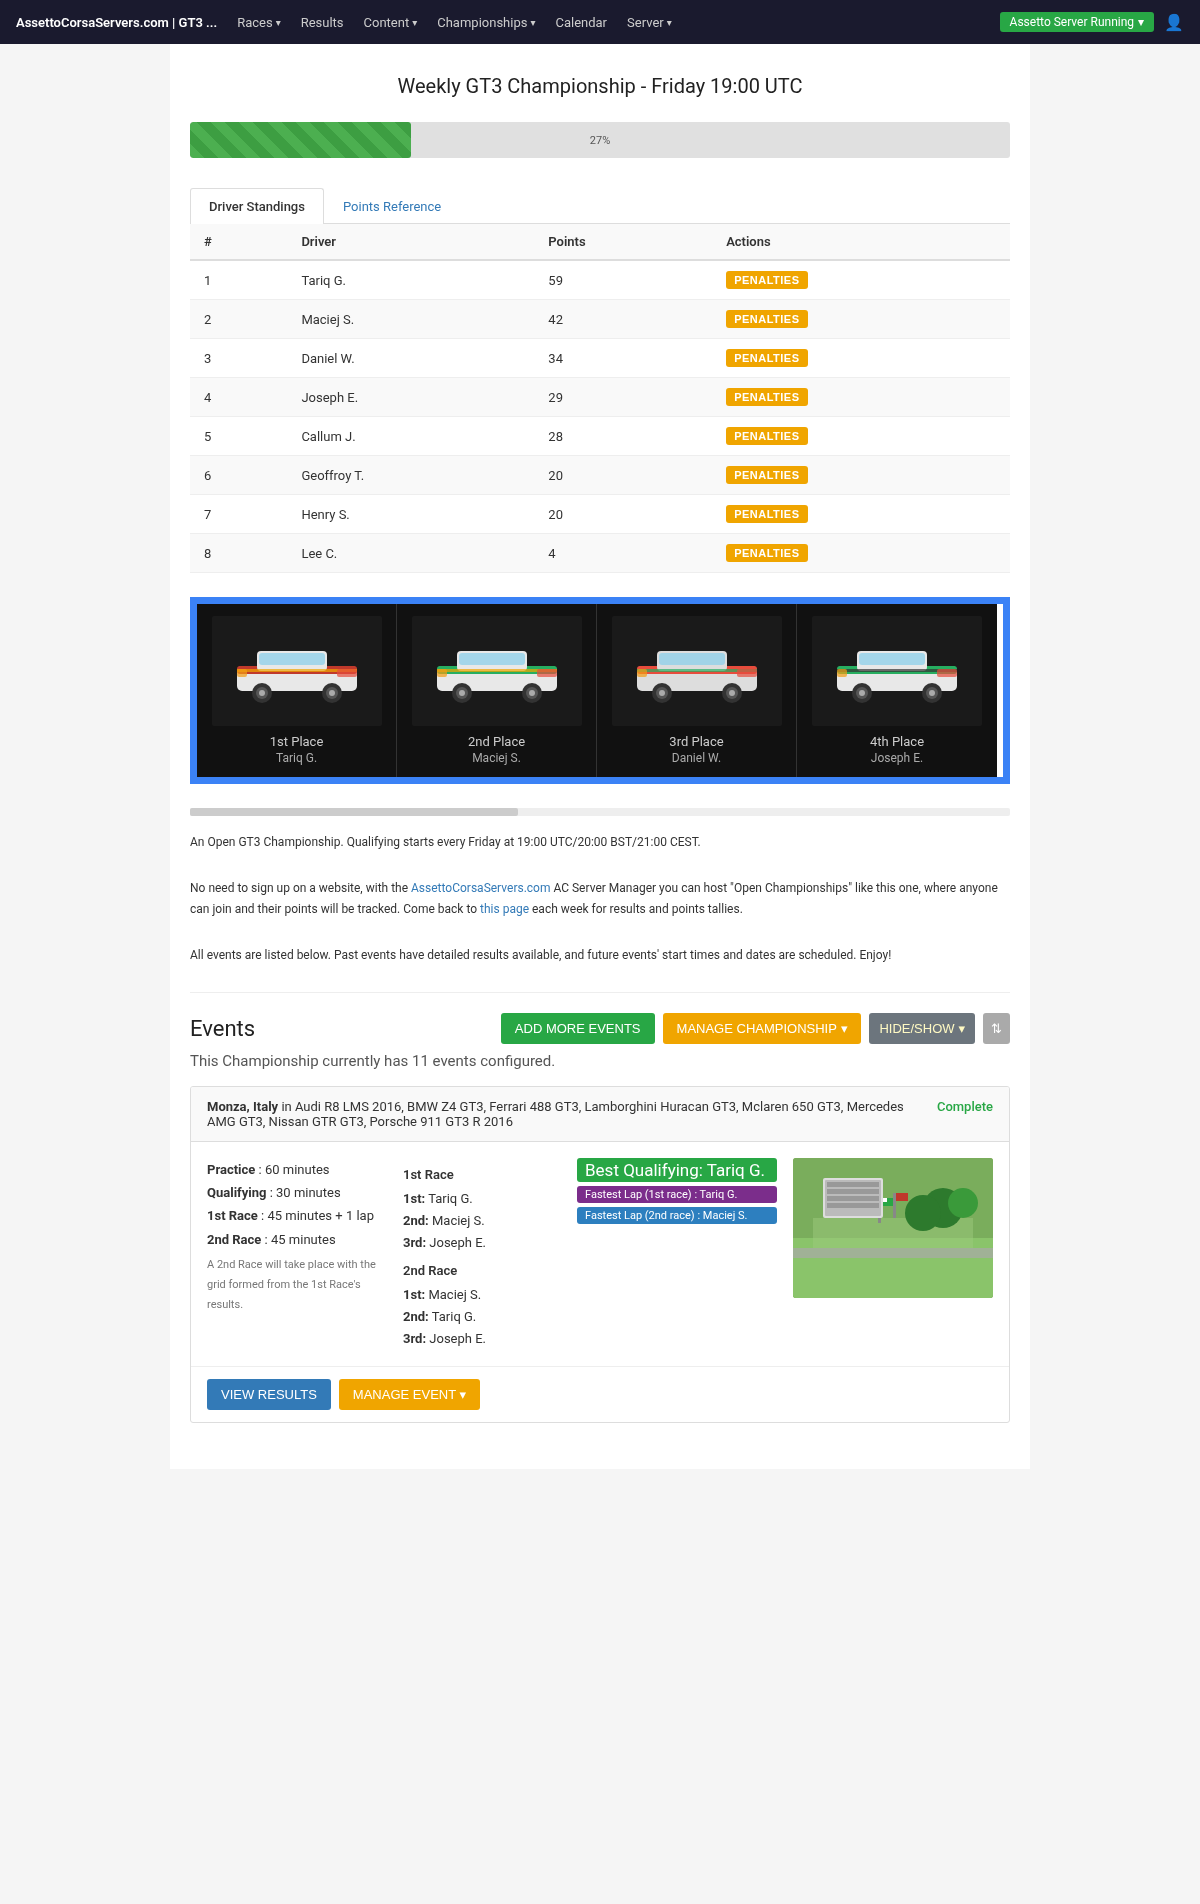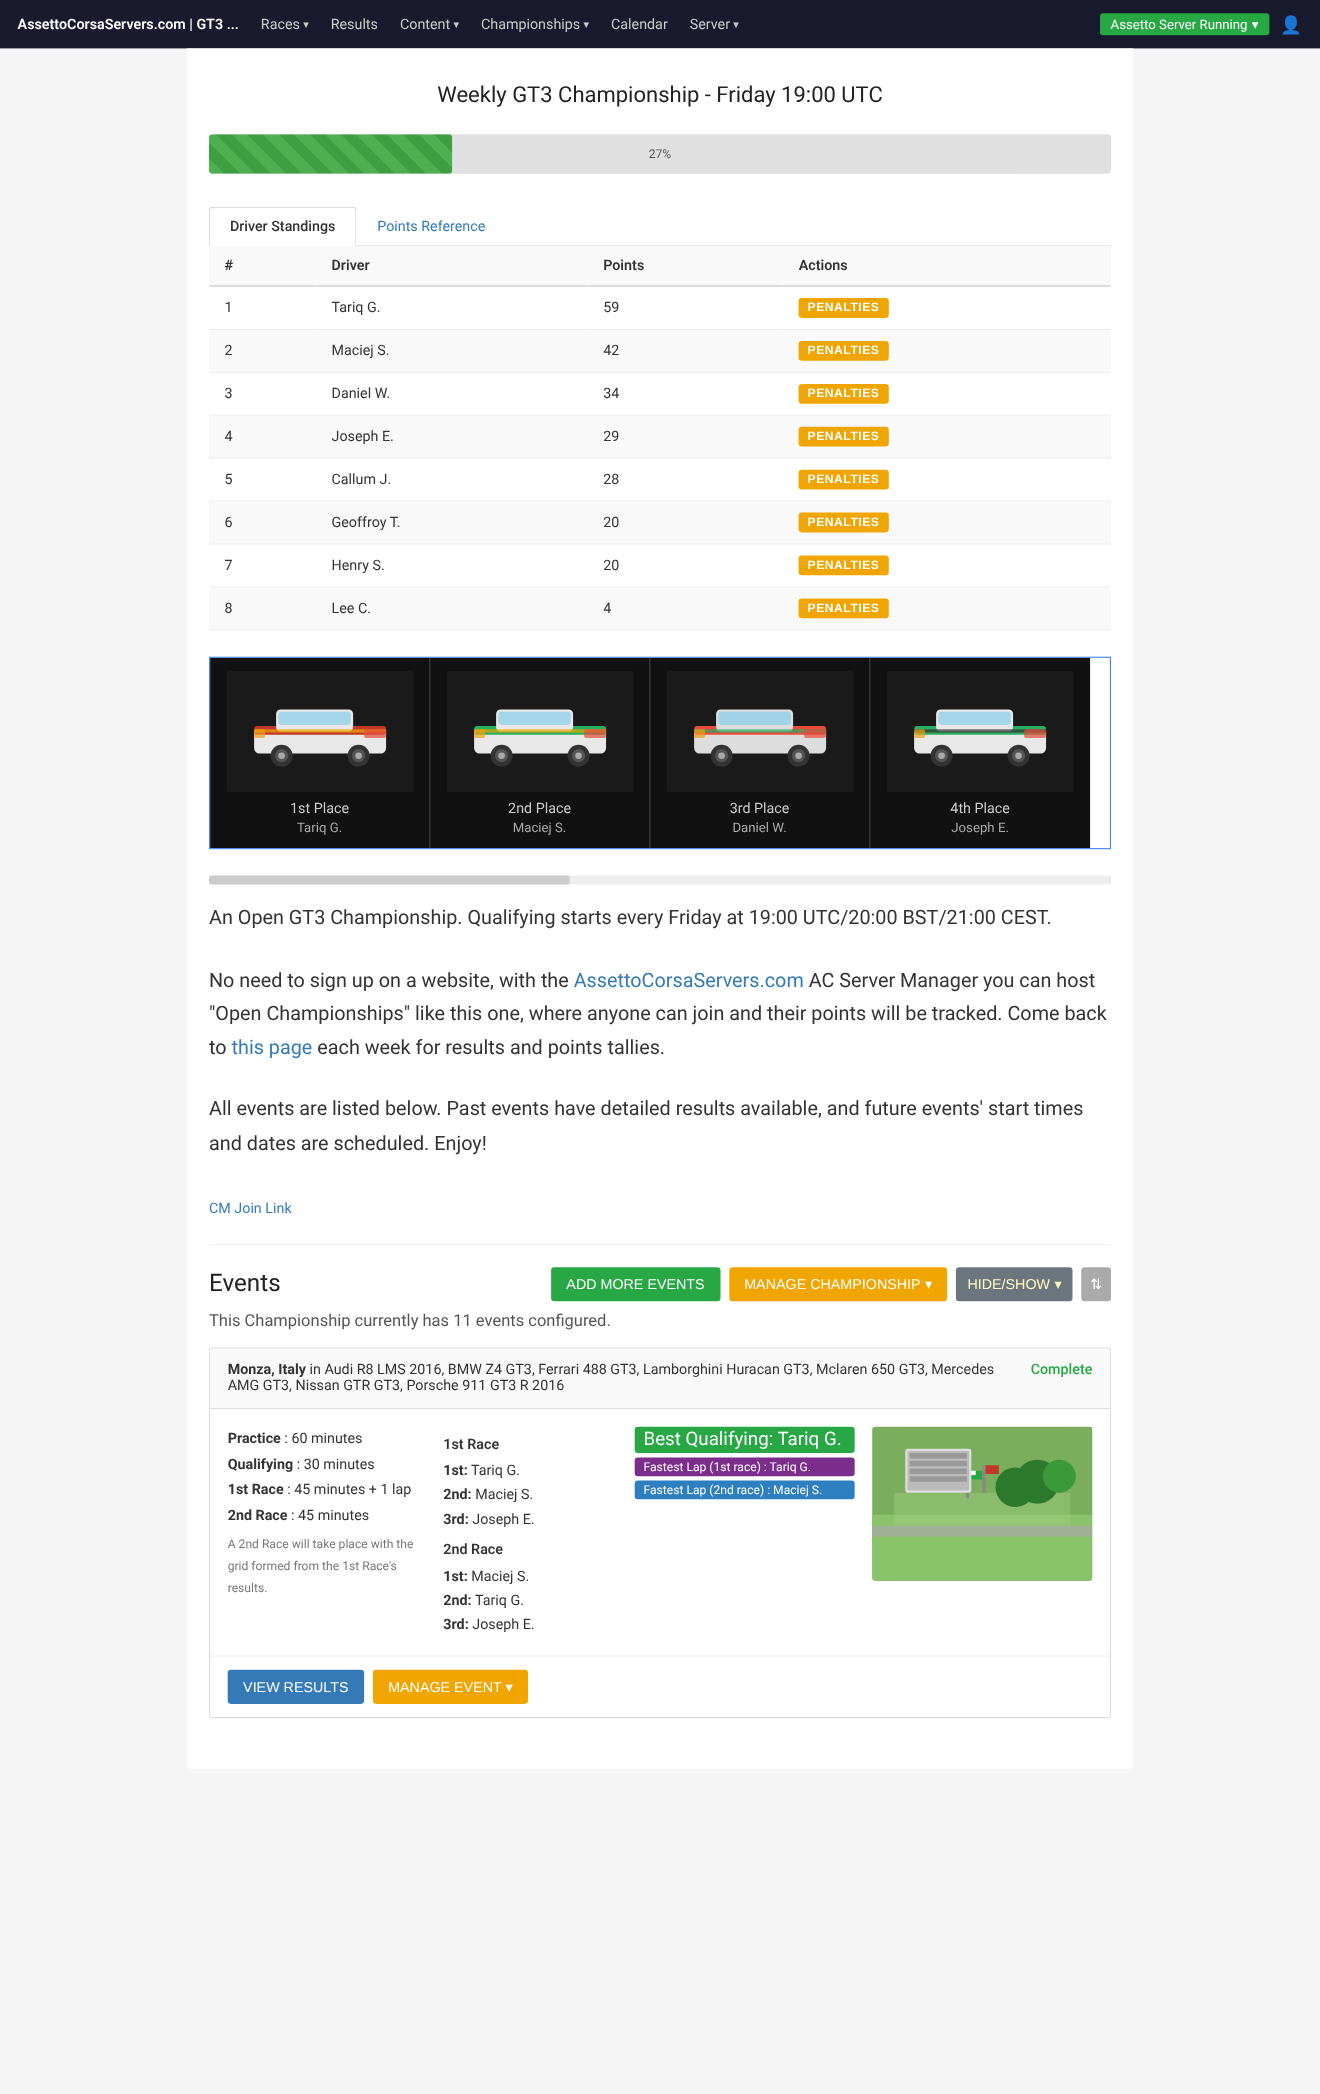--- a/index.html
+++ b/index.html
@@ -33,32 +33,32 @@
 
     
     .standings-table { width: 100%; border-collapse: collapse; }
     .standings-table th { background: #f9f9f9; padding: 10px 14px; text-align: left; font-weight: 600; font-size: 13px; border-bottom: 2px solid #ddd; }
     .standings-table td { padding: 10px 14px; border-bottom: 1px solid #eee; font-size: 13px; }
     .standings-table tr:nth-child(even) td { background: #f9f9f9; }
     .standings-table tr:nth-child(odd) td { background: #fff; }
     .penalties-btn { background: #f0a500; color: #fff; border: none; padding: 3px 8px; border-radius: 3px; font-size: 11px; cursor: pointer; font-weight: 600; letter-spacing: 0.5px; }
 
     
-    .car-gallery { display: flex; overflow-x: auto; gap: 0; border: 1px solid #3b82f6; margin: 24px 0; }
+    .car-gallery { display: flex; overflow-x: auto; gap: 0; border: 7px solid #3b82f6; margin: 24px 0; }
     .car-card { flex: 0 0 200px; text-align: center; background: #111; color: #fff; padding: 12px; border-right: 1px solid #333; }
     .car-card:last-child { border-right: none; }
     .car-image-placeholder { width: 170px; height: 110px; background: #1a1a1a; display: flex; align-items: center; justify-content: center; margin: 0 auto 8px; border-radius: 2px; position: relative; }
     .car-svg { width: 140px; height: 80px; }
     .car-place { font-size: 13px; color: #ccc; margin-bottom: 2px; }
     .car-driver { font-size: 12px; color: #aaa; }
     .gallery-scroll-bar { height: 8px; background: #eee; margin-bottom: 16px; position: relative; border-radius: 2px; }
     .gallery-scroll-thumb { position: absolute; left: 0; top: 0; height: 8px; width: 40%; background: #ccc; border-radius: 2px; }
 
     
-    .description { font-size: 18px; line-height: 1.7; color: #333; margin-bottom: 10px; }
+    .description { font-size: 12px; line-height: 1.7; color: #333; margin-bottom: 10px; }
     .cm-link { color: #337ab7; cursor: pointer; font-size: 13px; margin: 10px 0 24px; display: block; }
 
     
     .events-header { display: flex; align-items: center; margin-bottom: 8px; gap: 8px; border-top: 1px solid #eee; padding-top: 20px; }
     .events-title { font-size: 22px; font-weight: 400; color: #222; flex: 1; }
     .btn-green { background: #28a745; color: #fff; border: none; padding: 8px 14px; border-radius: 3px; font-size: 13px; cursor: pointer; white-space: nowrap; }
     .btn-orange { background: #f0a500; color: #fff; border: none; padding: 8px 14px; border-radius: 3px; font-size: 13px; cursor: pointer; display: flex; align-items: center; gap: 4px; white-space: nowrap; }
     .btn-gray { background: #6c757d; color: #fef9c3; border: none; padding: 8px 10px; border-radius: 3px; font-size: 13px; cursor: pointer; display: flex; align-items: center; gap: 4px; white-space: nowrap; text-align: center; }
     .btn-small-gray { background: #aaa; color: #fff; border: none; padding: 8px 8px; border-radius: 3px; font-size: 13px; cursor: pointer; }
     .events-count { font-size: 15px; color: #555; margin-bottom: 16px; }
@@ -317,21 +317,20 @@
 
   
   <p class="description">An Open GT3 Championship. Qualifying starts every Friday at 19:00 UTC/20:00 BST/21:00 CEST.</p>
   <br>
   <p class="description">
     No need to sign up on a website, with the <span class="inline-link">AssettoCorsaServers.com</span> AC Server Manager you can host "Open Championships" like this one, where anyone can join and their points will be tracked. Come back to <span class="inline-link">this page</span> each week for results and points tallies.
   </p>
   <br>
   <p class="description">All events are listed below. Past events have detailed results available, and future events' start times and dates are scheduled. Enjoy!</p>
   <br>
-  <a class="cm-link">CM Join Link</a>
 
   
   <div class="events-header">
     <h2 class="events-title">Events</h2>
     <button class="btn-green">ADD MORE EVENTS</button>
     <button class="btn-orange">
       <span>MANAGE CHAMPIONSHIP</span>
       <span>▾</span>
     </button>
     <button class="btn-gray">

